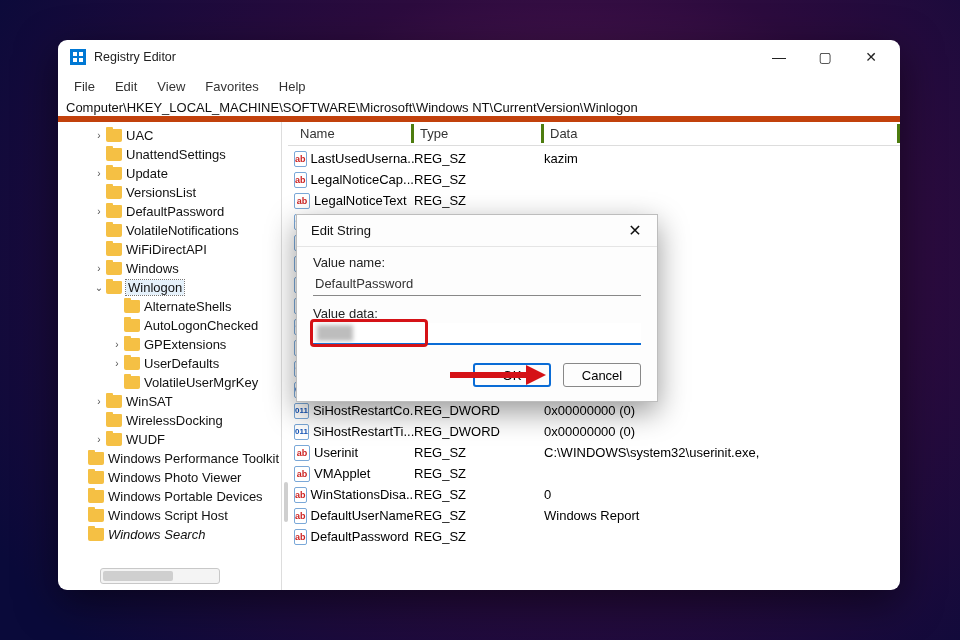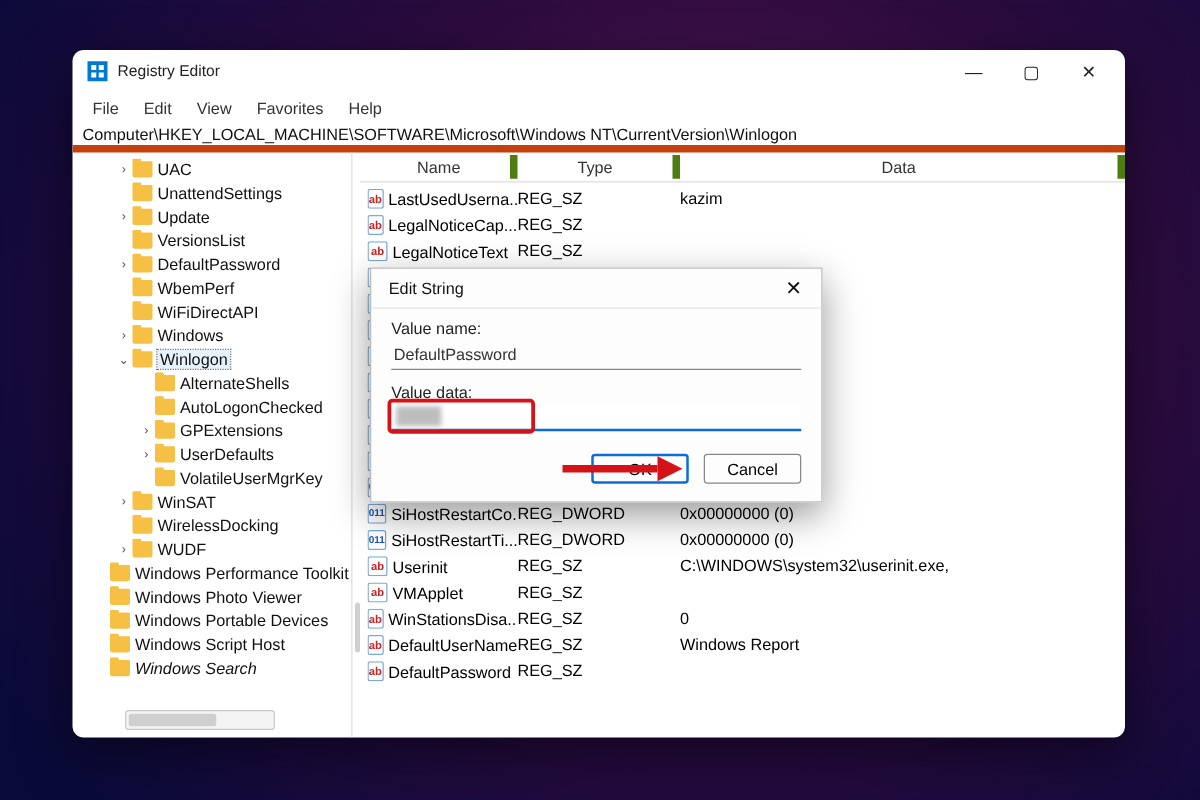--- a/index.html
+++ b/index.html
@@ -22,28 +22,28 @@
   .tree { width: 224px; border-right: 1px solid #ddd; overflow: hidden; font-size: 13px; position:relative;}
   .tree-inner { padding: 4px 0 0 0;}
   .tnode { display:flex; align-items:center; height:19px; white-space:nowrap; padding-left: 12px;}
   .tgl { width:10px; text-align:center; color:#555; font-size:10px; display:inline-block;}
   .foldico { width:16px; height:13px; background:#f5c044; border-radius:1px 1px 2px 2px; margin: 0 4px 0 2px; display:inline-block; position:relative;}
   .foldico::before{content:'';position:absolute;left:0;top:-2px;width:7px;height:3px;background:#f5c044;border-radius:1px 1px 0 0;}
   .tlabel{color:#111;}
   .sel .tlabel { background:#e5f1fb; outline:1px dotted #777; padding:0 2px;}
   .list { flex:1; overflow:hidden; font-size:13px;}
   .list-head { display:grid; grid-template-columns: 120px 130px 1fr; height:24px; border-bottom:1px solid #ddd; align-items:center; padding-left:6px; color:#333;}
-  .list-head > div { padding:2px 6px; border-right:6px solid #4d7c0f;text-align:center;}
+  .list-head > div { padding:2px 6px; border-right:3px solid #4d7c0f;}
   .rows { padding:2px 0;}
   .row { display:grid; grid-template-columns: 120px 130px 1fr; align-items:center; padding-left:6px; height:21px; white-space:nowrap;}
   .vico { width:16px; height:16px; margin-right:4px; display:inline-flex; align-items:center; justify-content:center; border:1px solid #7aa8d8; border-radius:2px; font-size:9px; font-weight:700; background:#fff;}
   .sz{ color:#c22;}
   .dw{ color:#1555b8; font-size:8px;}
   .cell { overflow:hidden; text-overflow:ellipsis; padding-right:6px;}
-  .cell.n { display:flex; align-items:flex-end;}
+  .cell.n { display:flex; align-items:flex-start;}
   .tree-hscroll { position:absolute; left:42px; bottom:6px; width:120px; height:16px; border:1px solid #c8c8c8; border-radius:3px; background:#f4f4f4;}
   .tree-hscroll::after{content:'';position:absolute;left:2px;top:2px;width:70px;height:10px;background:#cfcfcf;border-radius:2px;}
 
   .dialog { position:absolute; left:296px; top:214px; width:362px; background:#fdfdfd; border:1px solid #bdbdbd; box-shadow:0 10px 28px rgba(0,0,0,0.4); }
   .dlg-title { height:32px; display:flex; align-items:center; padding:0 2px 0 14px; font-size:13px; color:#111; border-bottom:1px solid #e5e5e5;}
   .dlg-close { margin-left:auto; width:40px; height:28px; display:flex; align-items:center; justify-content:center; font-size:16px;}
   .dlg-body { padding: 8px 16px 14px 16px; font-size:13px; color:#222;}
   .vname-box { border-bottom:1px solid #888; padding:4px 2px; margin:2px 0 10px 0; color:#333;}
   .vdata-wrap { position:relative; margin-top:2px;}
   .vdata { width:100%; height:22px; border:none; border-bottom:2px solid #0a6cd6; outline:none; font-size:13px; padding:2px 4px; background:#fff;}
@@ -107,21 +107,21 @@
             <span class="tlabel">VersionsList</span>
           </div>
           <div class="tnode" style="padding-left: 36px;">
             <span class="tgl">›</span>
             <span class="foldico"></span>
             <span class="tlabel">DefaultPassword</span>
           </div>
           <div class="tnode" style="padding-left: 36px;">
             <span class="tgl"></span>
             <span class="foldico"></span>
-            <span class="tlabel">WbemPerf</span>
+            <span class="tlabel">VolatileNotifications</span>
           </div>
           <div class="tnode" style="padding-left: 36px;">
             <span class="tgl"></span>
             <span class="foldico"></span>
             <span class="tlabel">WiFiDirectAPI</span>
           </div>
           <div class="tnode" style="padding-left: 36px;">
             <span class="tgl">›</span>
             <span class="foldico"></span>
             <span class="tlabel">Windows</span>

